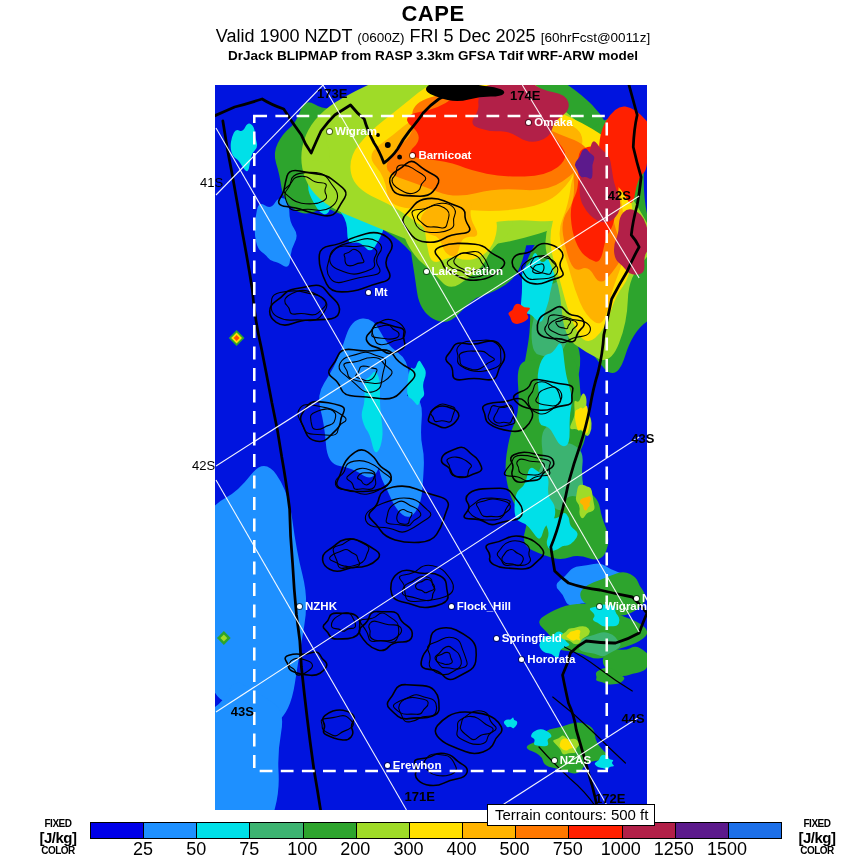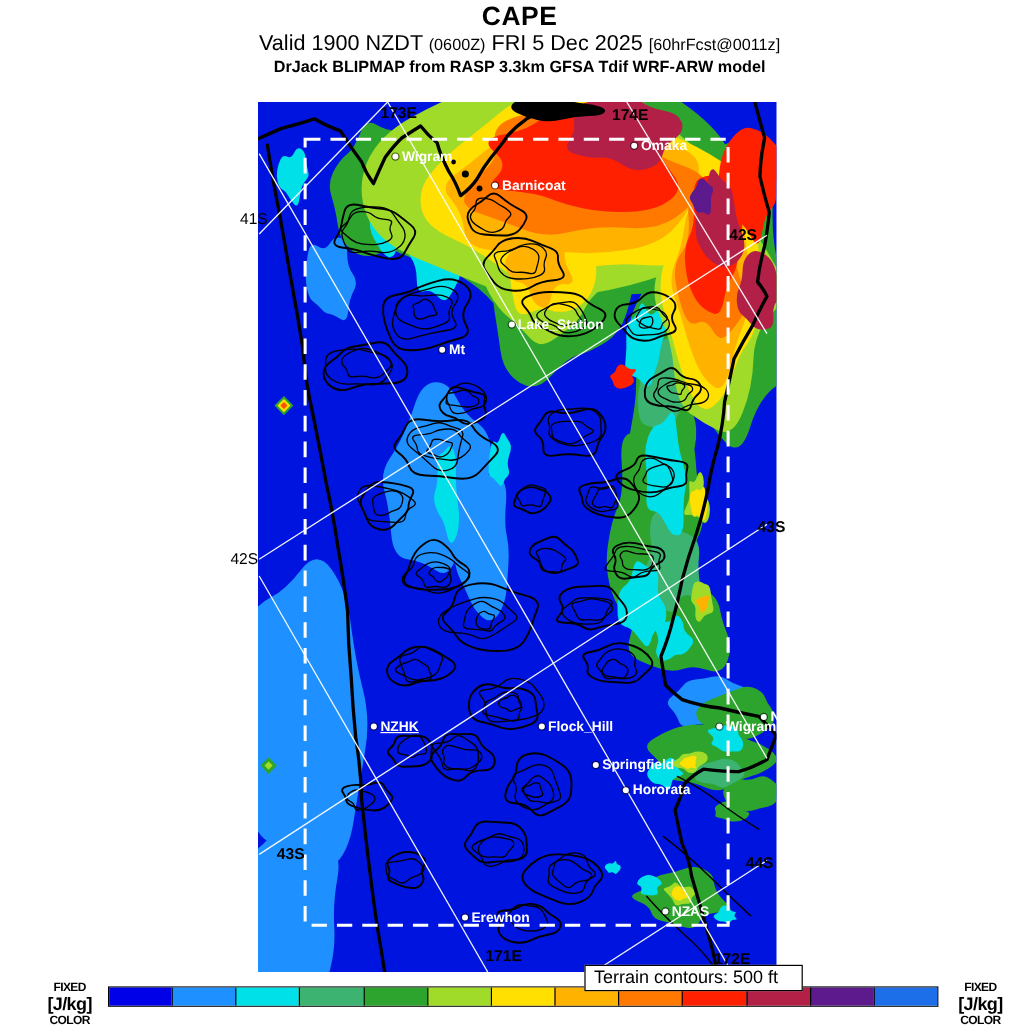--- a/index.html
+++ b/index.html
@@ -16,21 +16,21 @@
   
   #map{position:absolute;left:215px;top:85px;width:432px;height:725px;background:#0014DF;}
   #map svg{position:absolute;left:0;top:0;}
   .stn{position:absolute;color:#fff;font-size:11.5px;font-weight:bold;white-space:nowrap;transform:translateY(-50%);z-index:6;}
   .stn .dot{display:inline-block;width:5px;height:5px;background:#fff;border-radius:50%;margin-right:3px;vertical-align:middle;box-shadow:0 0 0 1px rgba(0,0,0,.55);}
   .glab{position:absolute;color:#000;font-size:13px;font-weight:bold;white-space:nowrap;z-index:6;}
   .olab{position:absolute;color:#000;font-size:13px;font-weight:normal;white-space:nowrap;z-index:6;}
 
   
   #terrbox{position:absolute;left:487px;top:804px;background:#fff;border:1px solid #000;
-           font-size:15px;color:#000;padding:1px 20px 2px 7px;z-index:8;white-space:nowrap;}
+           font-size:15px;color:#000;padding:1px 6px 2px 7px;z-index:8;white-space:nowrap;}
 
   
   #cbar{position:absolute;left:90px;top:822px;width:690px;height:15px;display:flex;
         border:1px solid #000;box-sizing:content-box;z-index:5;}
   #cbar .seg{flex:1 1 0;border-left:1px solid #000;}
   #cbar .seg:first-child{border-left:none;}
   #cbticks{position:absolute;left:90px;top:839px;width:690px;height:20px;z-index:5;}
   #cbticks span{position:absolute;transform:translateX(-50%);font-size:18px;color:#000;top:0;}
 
   .unitblock{position:absolute;top:819px;width:60px;text-align:center;color:#000;line-height:1;z-index:5;}
@@ -235,21 +235,21 @@
         <path d="M22,247.5 L27.5,253 L22,258.5 L16.5,253 Z" fill="#FFE000"></path>
         <path d="M22,250 L25,253 L22,256 L19,253 Z" fill="#FF5000"></path>
         <path d="M9,546 L16,553 L9,560 L2,553 Z" fill="#2DA42D"></path>
         <path d="M9,549.5 L12.5,553 L9,556.5 L5.5,553 Z" fill="#9FDB28"></path>
       </svg>
   <div class="stn" style="left: 111.927px; top: 46px;"><span class="dot"></span><span>Wigram</span></div>
       <div class="stn" style="left: 311.236px; top: 37px;"><span class="dot"></span><span>Omaka</span></div>
       <div class="stn" style="left: 195.382px; top: 70px;"><span class="dot"></span><span>Barnicoat</span></div>
       <div class="stn" style="left: 188.509px; top: 186px; margin-left: 20px;"><span class="dot"></span><span>Lake_Station</span></div>
       <div class="stn" style="left: 151.2px; top: 207px;"><span class="dot"></span><span>Mt</span></div>
-      <div class="stn" style="left: 94px; top: 521px; text-decoration: underline;"><span class="dot"></span><span>NZHK</span></div>
+      <div class="stn" style="left: 82px; top: 521px;"><span class="dot"></span><span>NZHK</span></div>
       <div class="stn" style="left: 233.673px; top: 521px;"><span class="dot"></span><span>Flock_Hill</span></div>
       <div class="stn" style="left: 375.055px; top: 513px; margin-left: 44px;"><span class="dot"></span><span>NZCH</span></div>
       <div class="stn" style="left: 381.927px; top: 521px;"><span class="dot"></span><span>Wigram</span></div>
       <div class="stn" style="left: 278.836px; top: 553px;"><span class="dot"></span><span>Springfield</span></div>
       <div class="stn" style="left: 304.364px; top: 574px;"><span class="dot"></span><span>Hororata</span></div>
       <div class="stn" style="left: 336.764px; top: 659px; margin-top: 16px;"><span class="dot"></span><span>NZAS</span></div>
       <div class="stn" style="left: 169.855px; top: 680px;"><span class="dot"></span><span>Erewhon</span></div>
       <div class="glab" style="left: 102.109px; top: 1px;">173E</div>
       <div class="glab" style="left: 295px; top: 3px;">174E</div>
       <div class="glab" style="left: 392.727px; top: 103px;">42S</div>
@@ -270,20 +270,34 @@
       <div class="seg" style="background: rgb(45, 164, 45);"></div>
       <div class="seg" style="background: rgb(159, 219, 40);"></div>
       <div class="seg" style="background: rgb(255, 224, 0);"></div>
       <div class="seg" style="background: rgb(255, 179, 0);"></div>
       <div class="seg" style="background: rgb(255, 120, 0);"></div>
       <div class="seg" style="background: rgb(255, 32, 0);"></div>
       <div class="seg" style="background: rgb(178, 32, 72);"></div>
       <div class="seg" style="background: rgb(92, 26, 140);"></div>
       <div class="seg" style="background: rgb(28, 111, 232);"></div>
     </div>
+  <div id="cbticks">
+      <span style="left: 53.0769px;">25</span>
+      <span style="left: 106.154px;">50</span>
+      <span style="left: 159.231px;">75</span>
+      <span style="left: 212.308px;">100</span>
+      <span style="left: 265.385px;">200</span>
+      <span style="left: 318.462px;">300</span>
+      <span style="left: 371.538px;">400</span>
+      <span style="left: 424.615px;">500</span>
+      <span style="left: 477.692px;">750</span>
+      <span style="left: 530.769px;">1000</span>
+      <span style="left: 583.846px;">1250</span>
+      <span style="left: 636.923px;">1500</span>
+    </div>
 
   <div class="unitblock" id="units-left">
     <div class="u1">FIXED</div>
     <div class="u2">[J/kg]</div>
     <div class="u3">COLOR</div>
   </div>
   <div class="unitblock" id="units-right">
     <div class="u1">FIXED</div>
     <div class="u2">[J/kg]</div>
     <div class="u3">COLOR</div>

